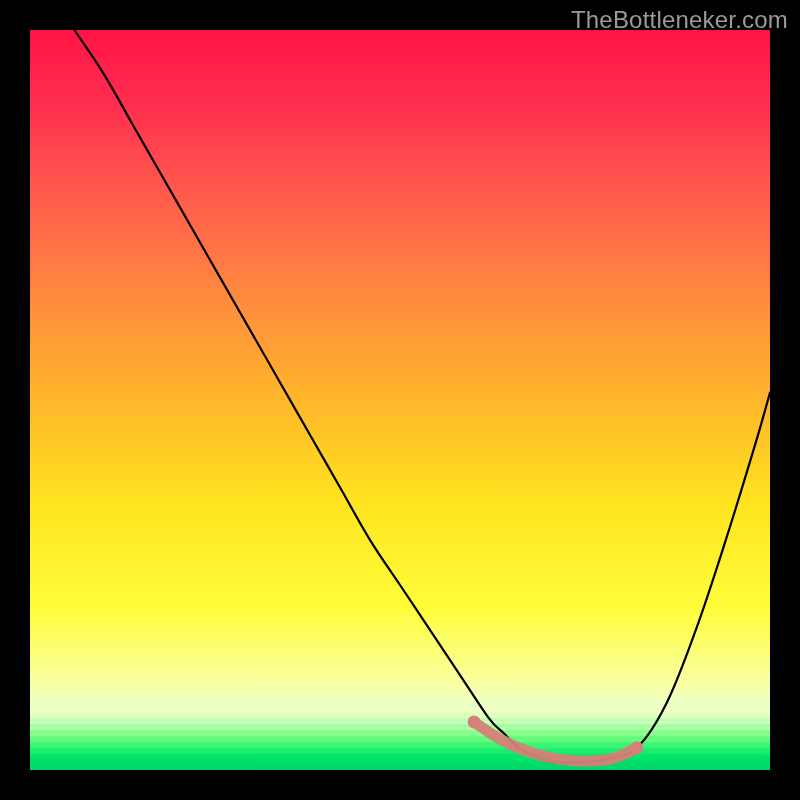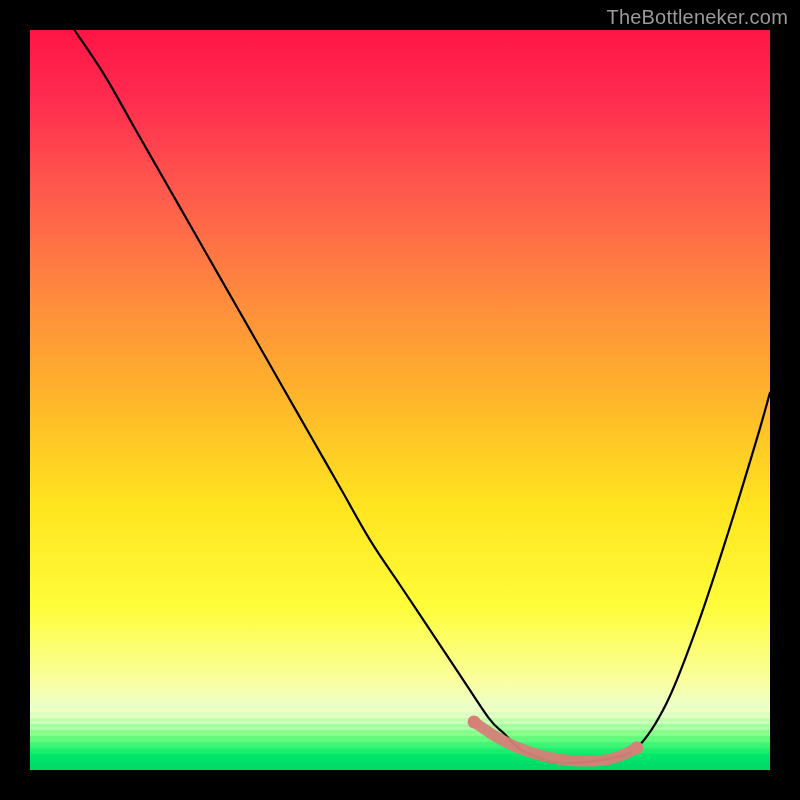--- a/index.html
+++ b/index.html
@@ -15,21 +15,21 @@
     position: relative;
     width: 800px;
     height: 800px;
     background: #000000;
   }
   .watermark {
     position: absolute;
     top: 6px;
     right: 12px;
     color: #9a9a9a;
-    font-size: 20px;
+    font-size: 24px;
     font-weight: 500;
     letter-spacing: 0.2px;
     z-index: 20;
   }
   .plot {
     position: absolute;
     left: 30px;
     top: 30px;
     width: 740px;
     height: 740px;

